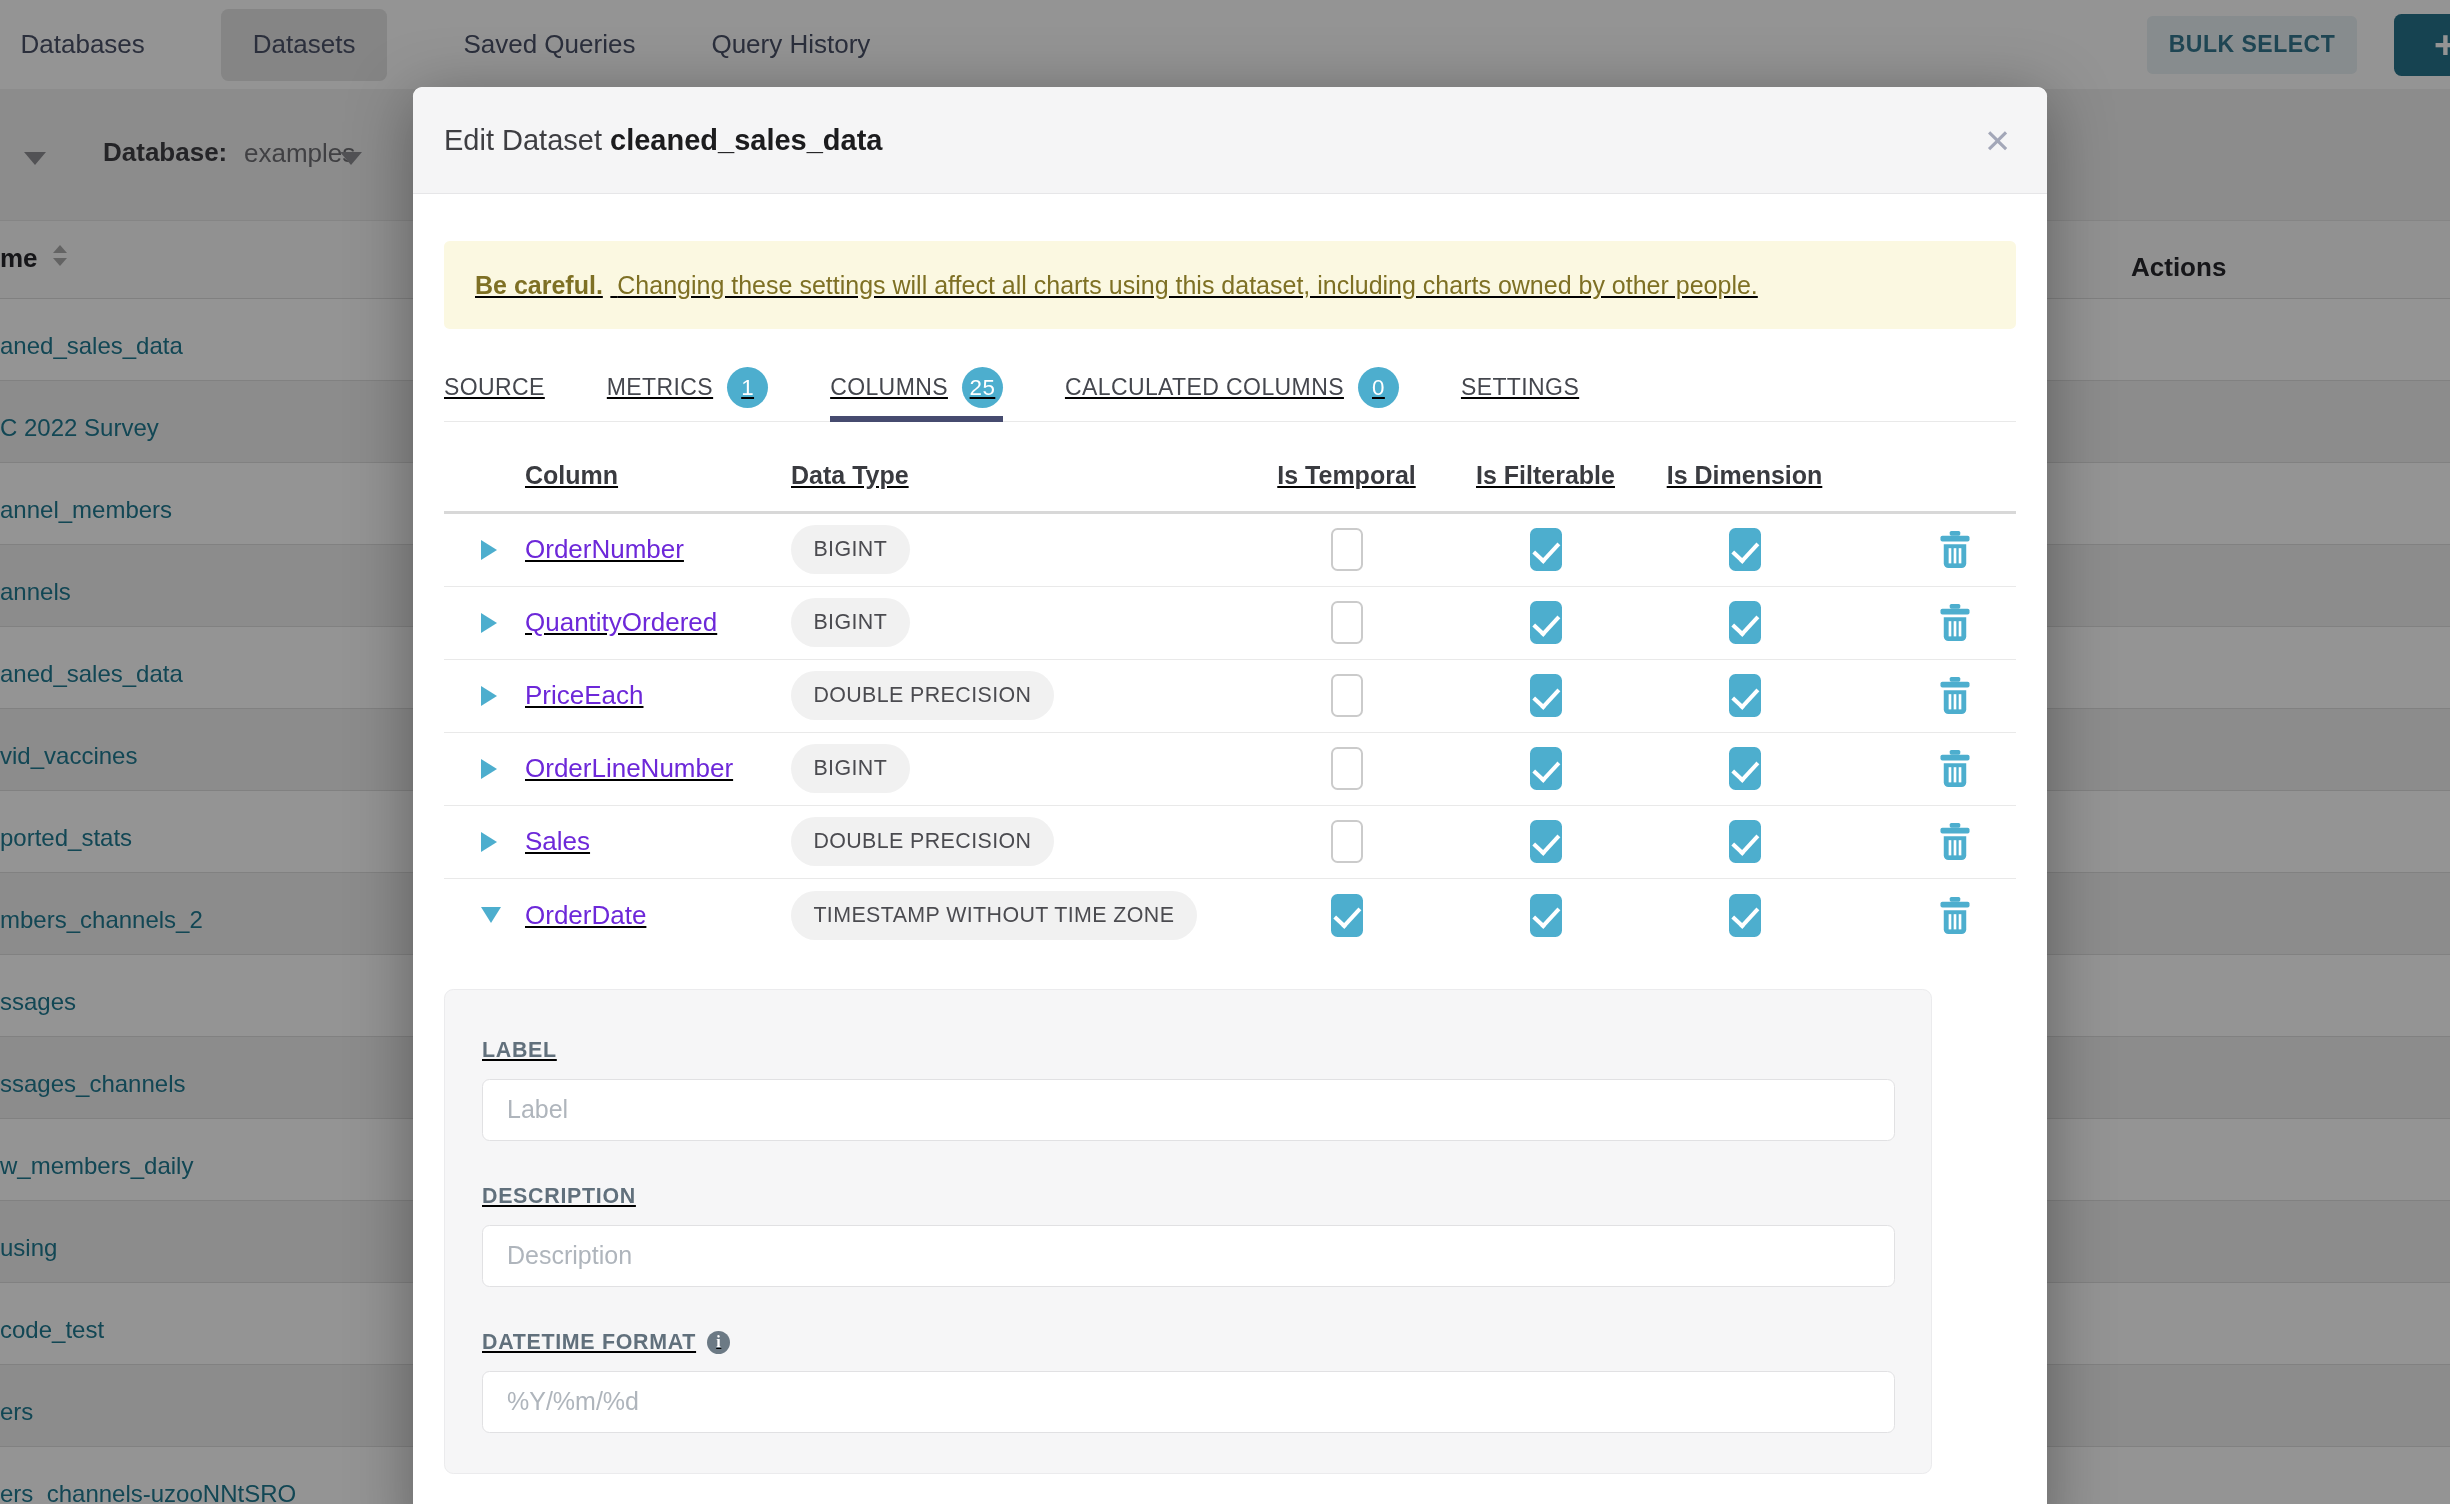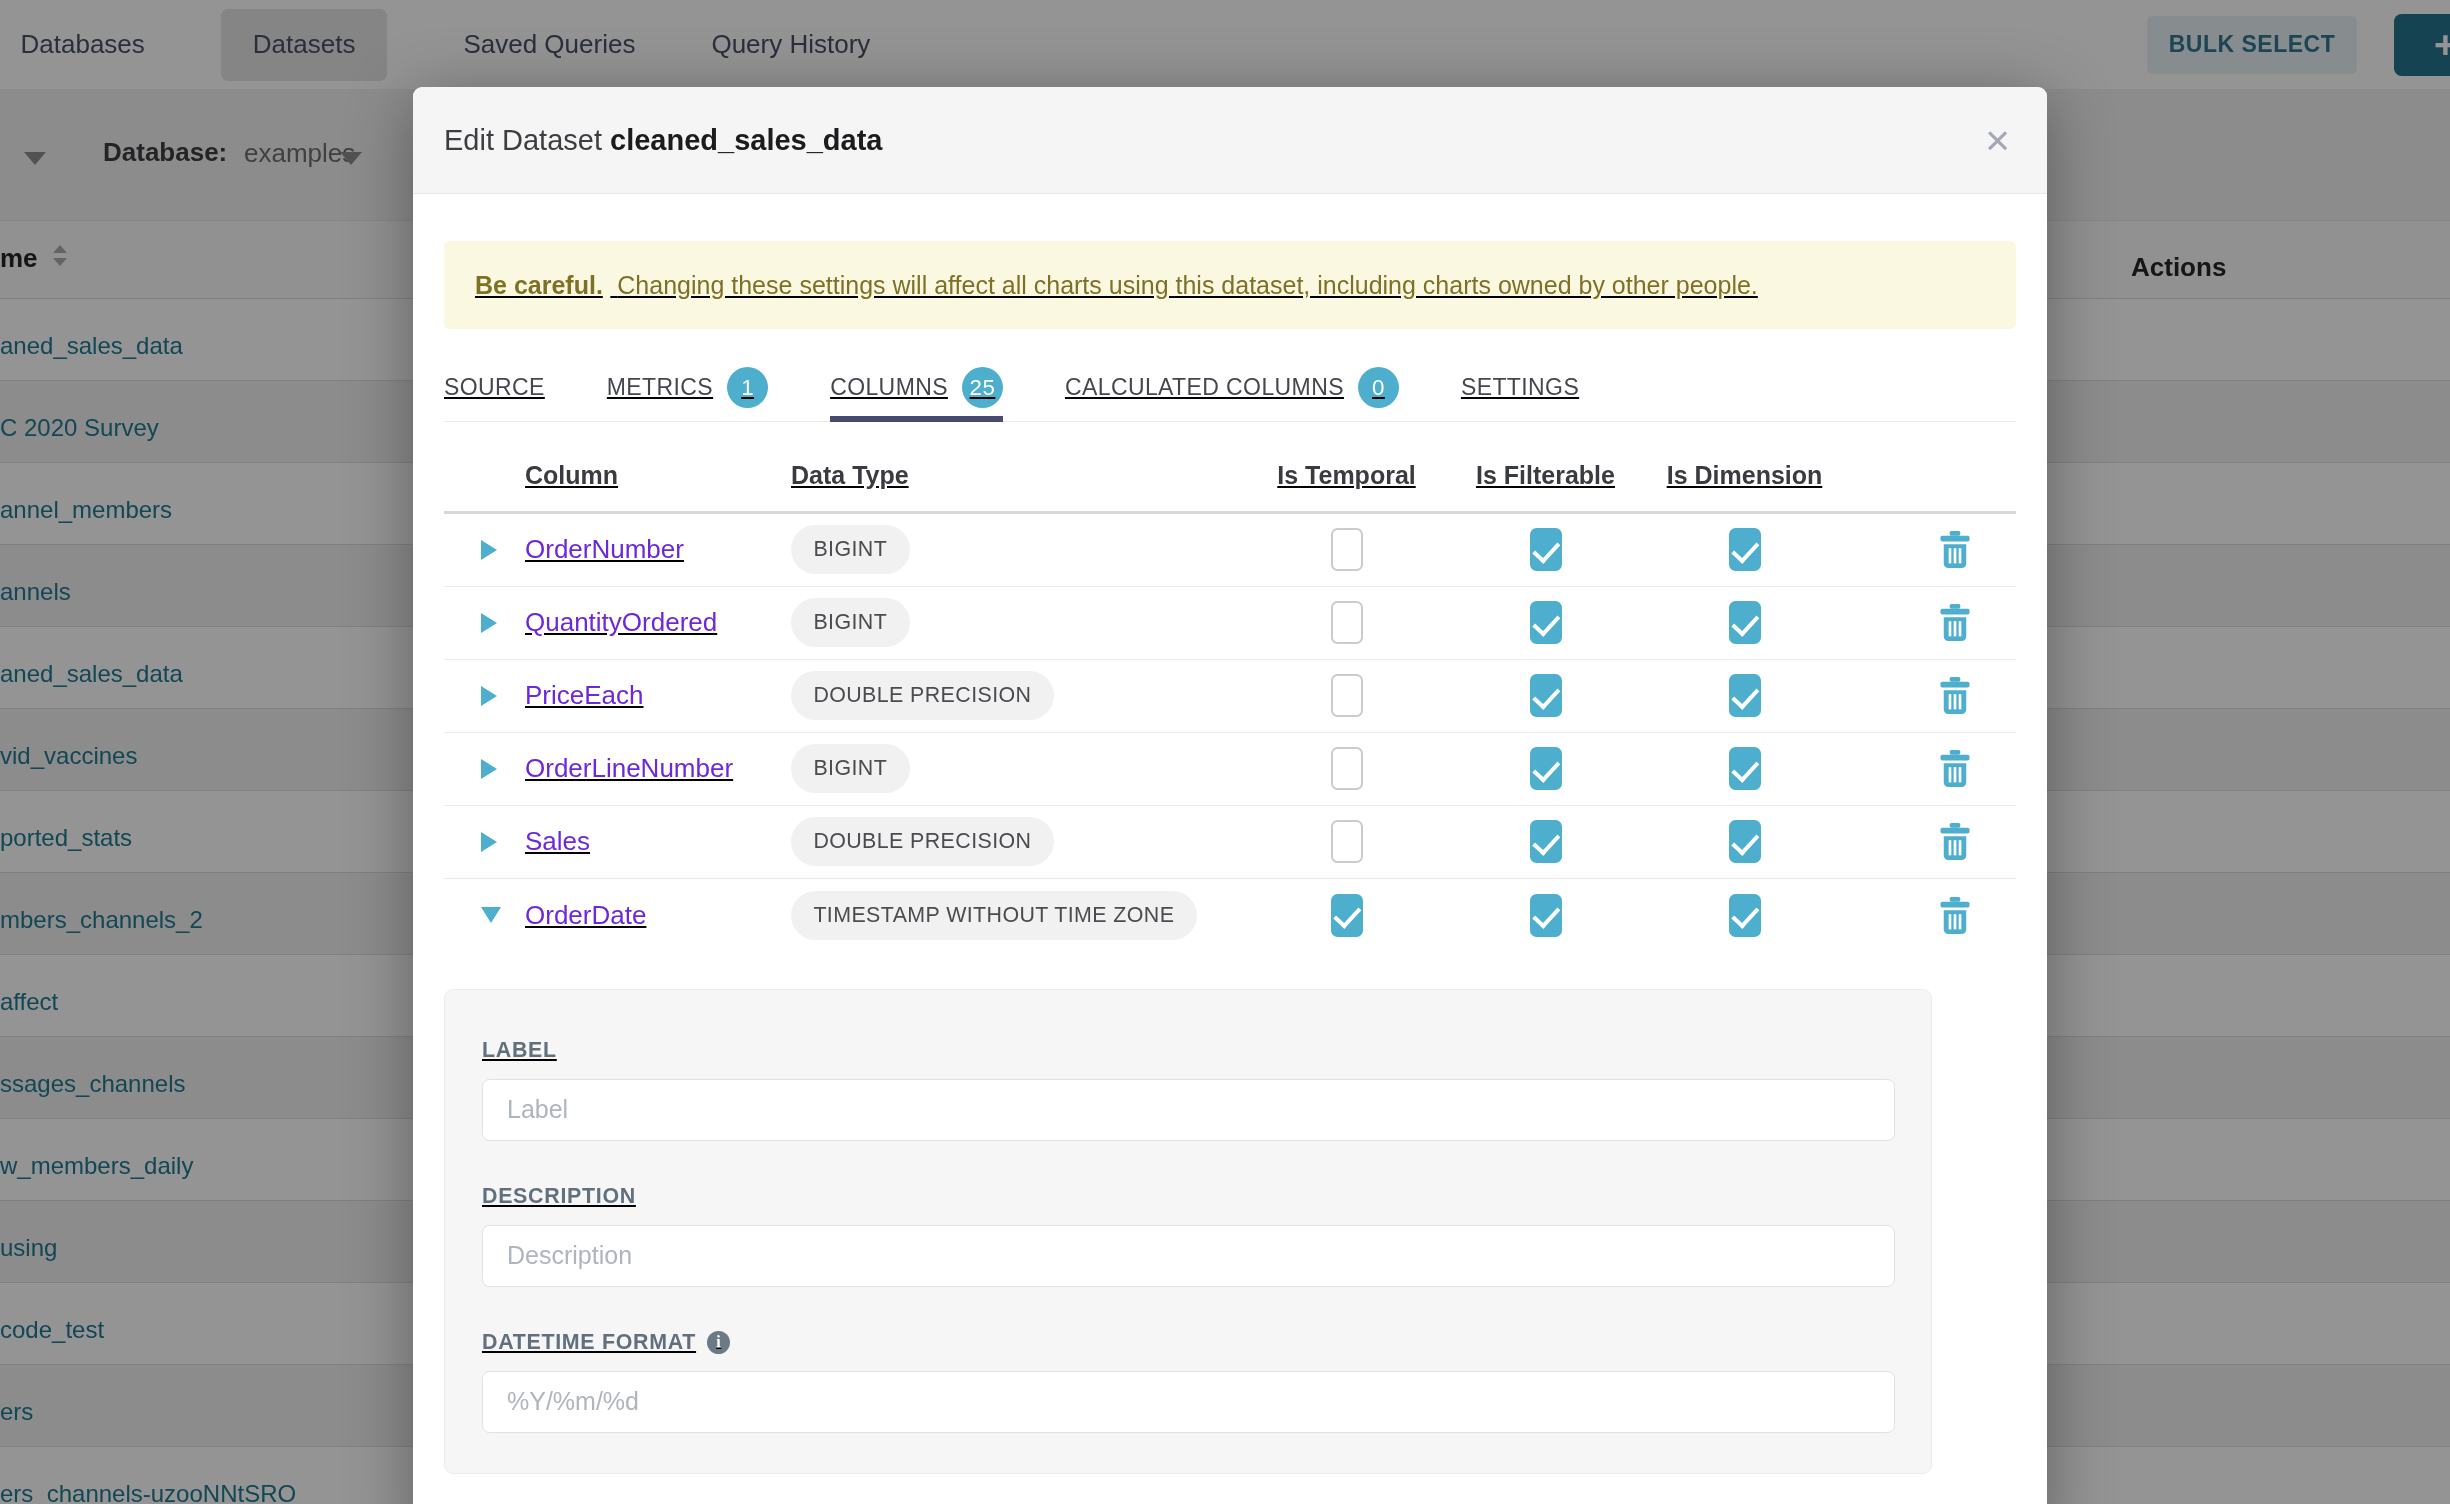--- a/index.html
+++ b/index.html
@@ -125,42 +125,42 @@
         <div class="dn"></div>
       </div>
     <div class="actions-h">Actions</div>
   </div>
 
   <div class="bg-rows">
     <div class="bg-row">
         <a>aned_sales_data</a>
       </div>
     <div class="bg-row">
-        <a>C 2020 Survey</a>
+        <a>C 2022 Survey</a>
       </div>
     <div class="bg-row">
         <a>annel_members</a>
       </div>
     <div class="bg-row">
         <a>annels</a>
       </div>
     <div class="bg-row">
         <a>aned_sales_data</a>
       </div>
     <div class="bg-row">
         <a>vid_vaccines</a>
       </div>
     <div class="bg-row">
         <a>ported_stats</a>
       </div>
     <div class="bg-row">
         <a>mbers_channels_2</a>
       </div>
     <div class="bg-row">
-        <a>affect</a>
+        <a>ssages</a>
       </div>
     <div class="bg-row">
         <a>ssages_channels</a>
       </div>
     <div class="bg-row">
         <a>w_members_daily</a>
       </div>
     <div class="bg-row">
         <a>using</a>
       </div>

